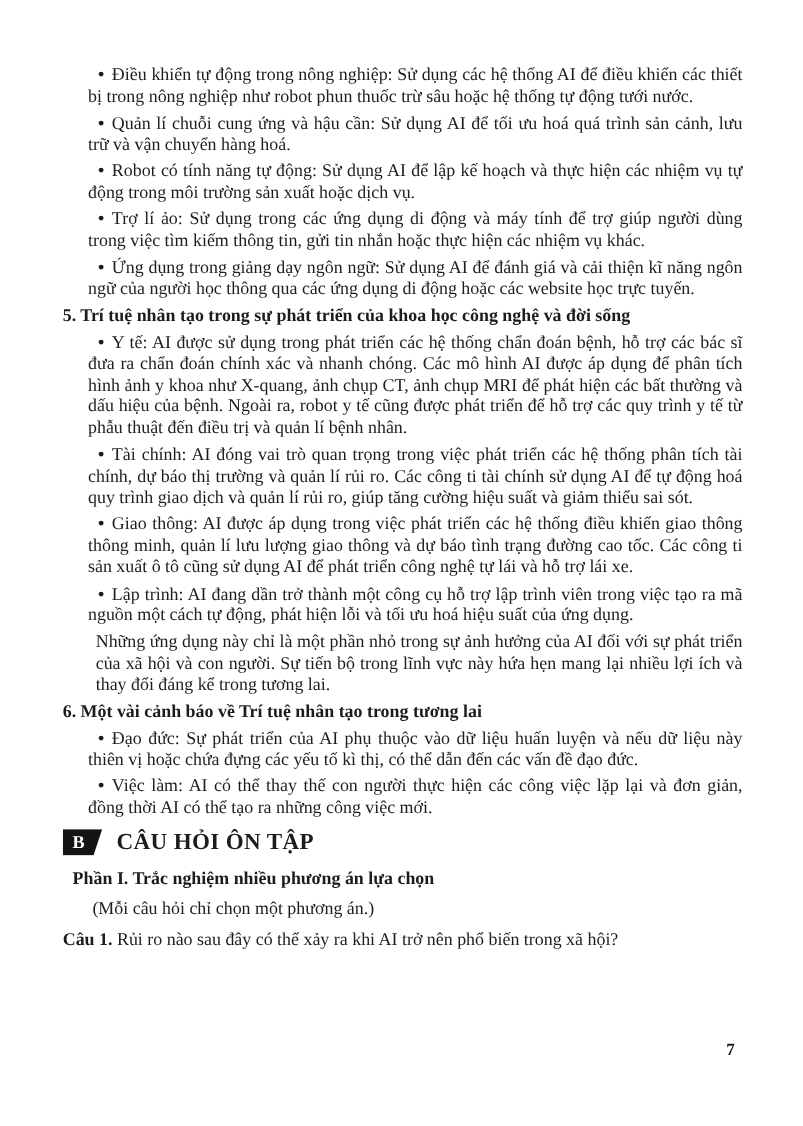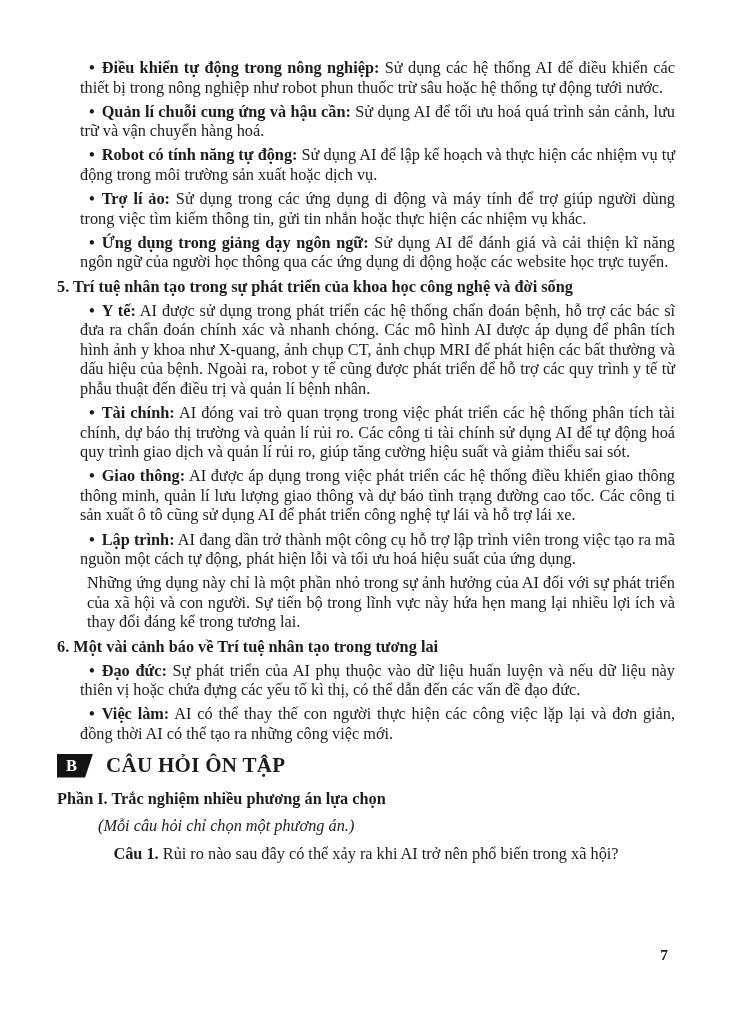--- a/index.html
+++ b/index.html
@@ -15,40 +15,40 @@
     position:absolute;
     left:57px;top:58px;
     width:618px;
     font-size:16.3px;
     line-height:19.6px;
     text-align:justify;
   }
   p{margin:0;}
   .bullet{margin:0 0 4.5px 23px;text-indent:9px;}
   .mk{font-weight:700;padding-right:7px;}
-  .lbl{font-weight:700;}
+  .lbl{font-weight:400;}
   .hd{font-weight:700;text-align:left;margin:5px 0 4px 0;}
   .plain{margin:0 0 4px 30px;}
   .review-head{
     display:flex;align-items:center;gap:13px;
     margin-top:10px;
   }
   .badge{
     width:36px;height:24px;
     background:#141414;color:#ffffff;
     clip-path:polygon(0 0,100% 0,78% 100%,0 100%);
     display:flex;align-items:center;justify-content:center;
     font-weight:700;font-size:16.5px;
     padding-right:7px;box-sizing:border-box;
     flex:0 0 auto;
   }
   .review-title{font-weight:700;font-size:21px;letter-spacing:.3px;}
-  .part{font-weight:700;margin-top:11px;text-align:left;}
-  .note{font-style:italic;margin:8px 0 0 41px;text-align:left;}
-  .question{margin-top:8px;text-align:center;}
+  .part{font-weight:700;margin-top:11px;text-align:left;margin-left:9px;}
+  .note{margin:8px 0 0 27px;text-align:left;}
+  .question{margin-top:8px;text-align:left;}
   .qlbl{font-weight:700;}
   .pagenum{
     position:absolute;right:62px;top:946px;
     font-weight:700;font-size:15.5px;color:#1c1c1c;
   }
 </style>
 </head>
 <body>
 
 <div class="content">

